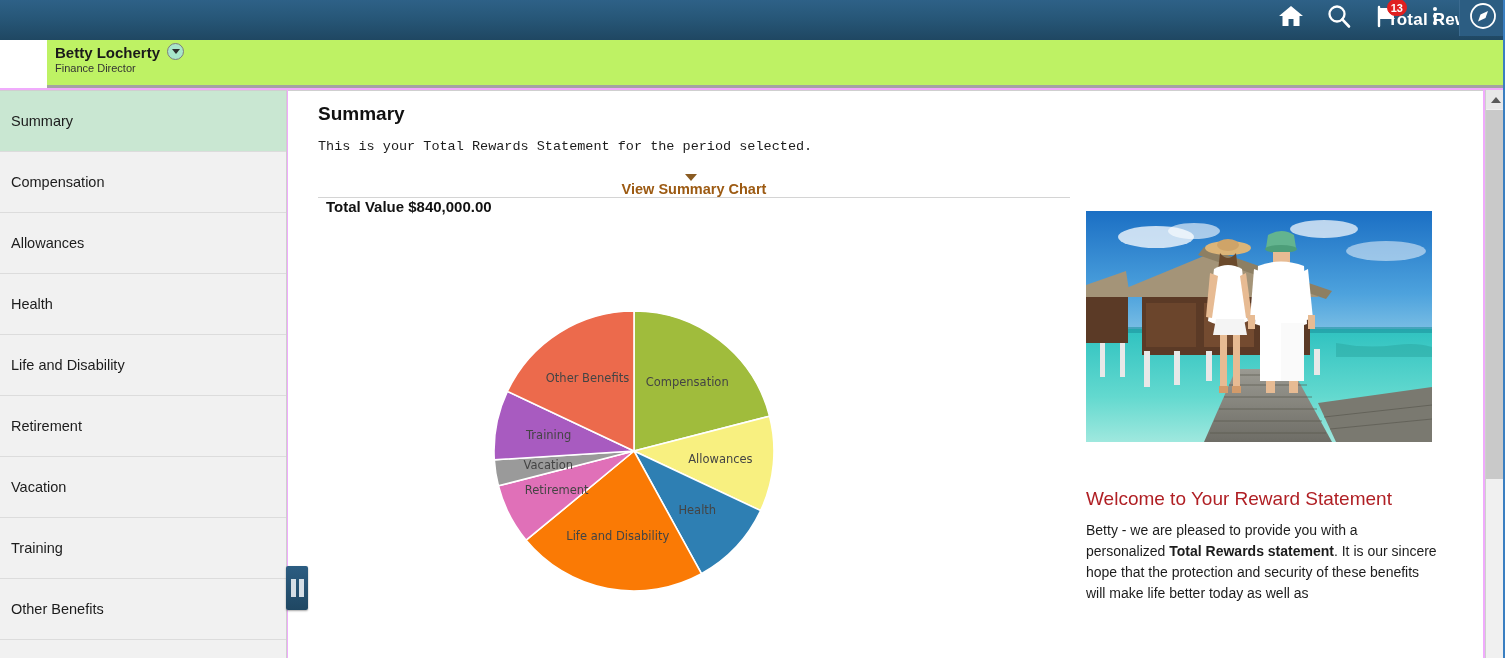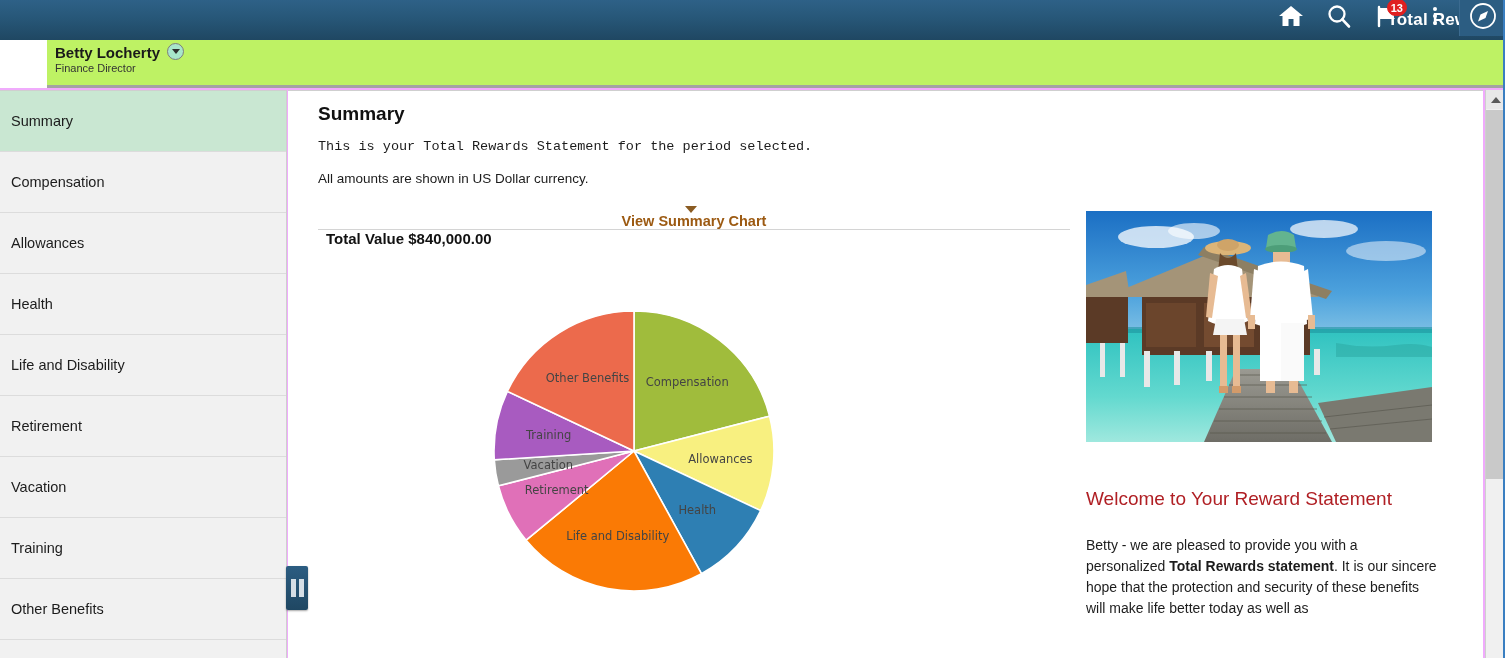--- a/index.html
+++ b/index.html
@@ -137,21 +137,21 @@
 
   
   .right-col { position: absolute; left: 798px; top: 120px; width: 360px; }
   .hero-photo {
     width: 346px; height: 231px; display: block; border: 0;
   }
   .welcome-title {
     margin-top: 46px; font-size: 19px; font-weight: normal; color: #b01f24;
   }
   .welcome-body {
-    margin-top: 25px; font-size: 14px; color: #1c1c1c; line-height: 21px;
+    margin-top: 10px; font-size: 14px; color: #1c1c1c; line-height: 21px;
     width: 352px;
   }
   .welcome-body b { font-weight: bold; }
 
   
   .scrollbar {
     position: absolute; right: 1px; top: 2px; width: 19px; height: 568px;
     background: #f0f0f0; border-left: 1px solid #cfcfcf;
   }
   .sb-arrow {
@@ -269,21 +269,20 @@
   <div class="collapse-handle">
       <i></i>
       <i></i>
     </div>
 
   <div class="main">
     <div class="content-pad">
 
       <div class="page-title">Summary</div>
       <div class="lede">This is your Total Rewards Statement for the period selected.</div>
-      <div class="lede2">All amounts are shown in US Dollar currency.</div>
 
       <div class="section-toggle">
         <span class="caret"></span>
         <span class="section-toggle-label">View Summary Chart</span>
       </div>
 
       <div class="total-value">Total Value $840,000.00</div>
 
       <div class="chart-area">
         <svg class="pie-svg" id="pie" width="300" height="290" viewBox="0 0 300 290">

